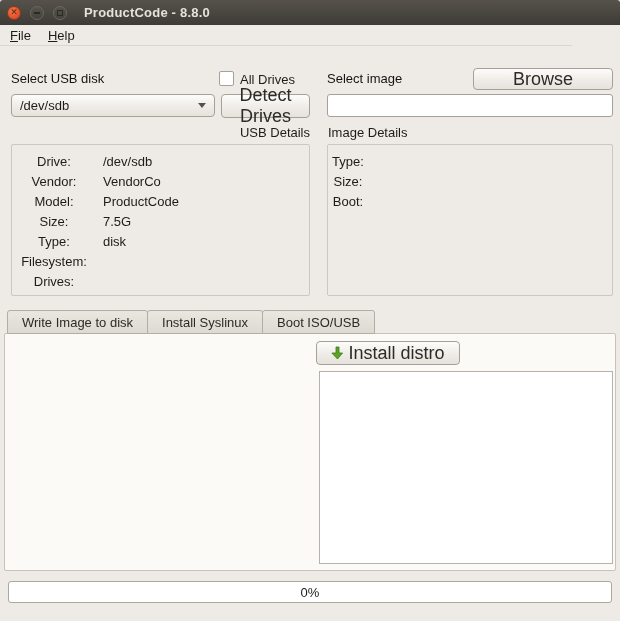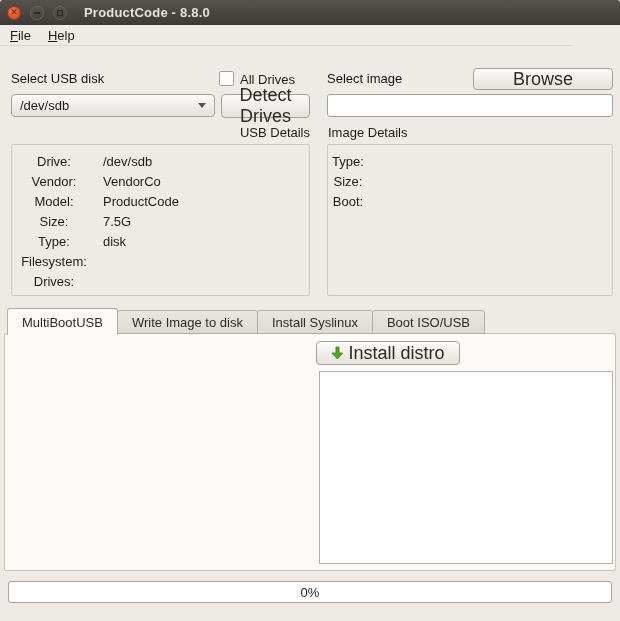--- a/index.html
+++ b/index.html
@@ -204,21 +204,20 @@
       <span class="detail-label" style="width:40px;">Size:</span>
       <span class="detail-value"></span>
     </div>
     <div class="detail-row">
       <span class="detail-label" style="width:40px;">Boot:</span>
       <span class="detail-value"></span>
     </div>
   </div>
 
   <div class="tabbar">
-    <div class="tab active">MultiBootUSB</div>
     <div class="tab">Write Image to disk</div>
     <div class="tab">Install Syslinux</div>
     <div class="tab">Boot ISO/USB</div>
   </div>
 
   <div class="tabpane">
     <button class="btn" style="left:311px; top:7px; width:144px; height:24px;">
       <span class="icon">
         <svg width="13" height="14" viewBox="0 0 13 14">
             <path d="M5 1h3v6h3.6L6.5 13 .9 7H5z" fill="#5ca524" stroke="#41761a" stroke-width="0.8"></path>

